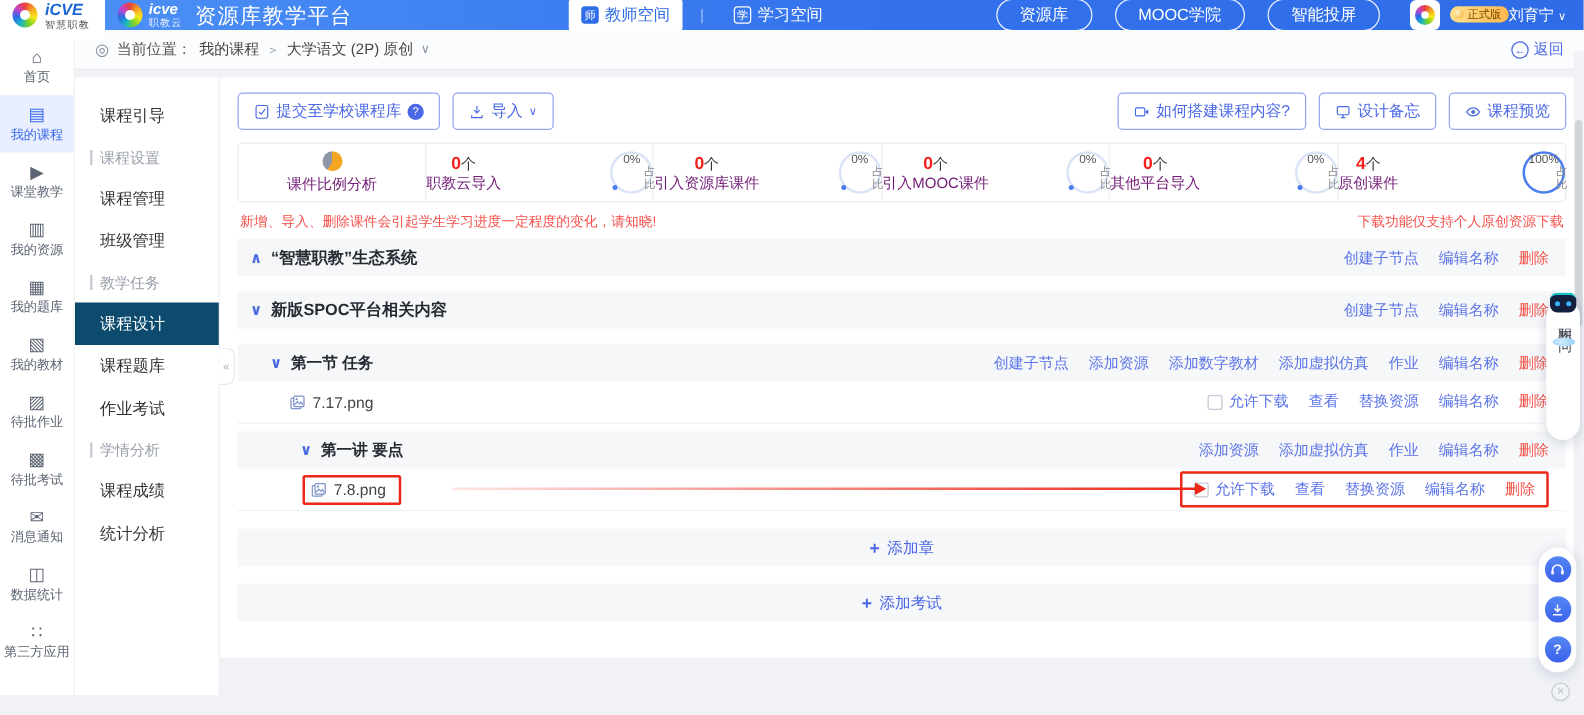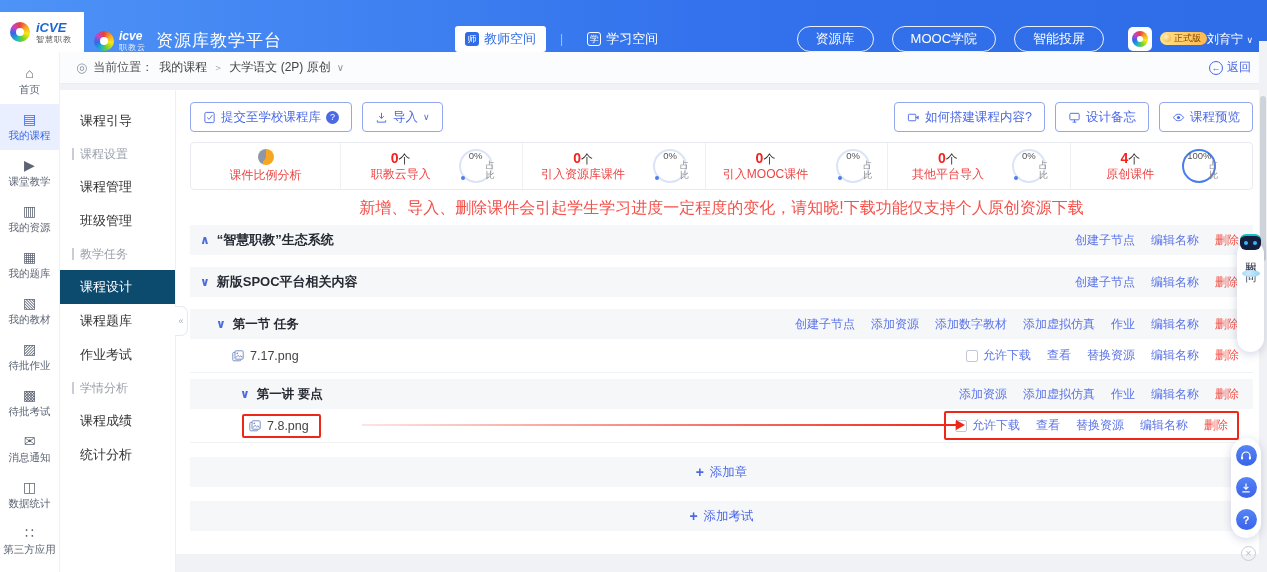--- a/index.html
+++ b/index.html
@@ -1,20 +1,20 @@
 <!DOCTYPE html>
 <html><head>
 <meta charset="utf-8">
 <style>
   * { margin:0; padding:0; box-sizing:border-box; }
   html,body { width:1267px; height:572px; overflow:hidden; }
   body { font-family:"Liberation Sans","DejaVu Sans",sans-serif; font-size:12px; background:#f0f2f5; color:#333; position:relative; }
 
   
-  .header { height:52px; background:linear-gradient(90deg,#4e93f7 0%,#3372ec 55%,#2f6ce8 100%); display:flex; align-items:flex-end; position:relative; }
+  .header { height:24px; background:linear-gradient(90deg,#4e93f7 0%,#3372ec 55%,#2f6ce8 100%); display:flex; align-items:center; position:relative; }
   .logo-chip { height:40px; background:#fff; display:flex; align-items:center; gap:6px; padding:0 12px 0 10px; }
   .swirl { width:20px; height:20px; border-radius:50%; background:conic-gradient(#e8413c,#f5a623,#f8e71c,#7ed321,#1ab7c4,#2b6be8,#c543c9,#e8413c); position:relative; }
   .swirl::after { content:""; position:absolute; inset:6px; background:#fff; border-radius:50%; }
   .logo-txt1 { display:flex; flex-direction:column; line-height:1; }
   .logo-txt1 .b { color:#1b66d6; font-weight:bold; font-size:13px; font-style:italic; }
   .logo-txt1 .s { color:#555; font-size:8px; margin-top:2px; letter-spacing:1px; }
   .logo2 { display:flex; align-items:center; gap:5px; margin-left:10px; }
   .logo-txt2 { display:flex; flex-direction:column; line-height:1; }
   .logo-txt2 .b { color:#fff; font-weight:bold; font-size:12px; font-style:italic; }
   .logo-txt2 .s { color:#eaf1ff; font-size:8px; margin-top:2px; letter-spacing:1px; }
@@ -66,37 +66,37 @@
 
   
   .toolbar { display:flex; align-items:center; gap:10px; }
   .btn { height:30px; border:1px solid #93a6ee; color:#4b68e6; border-radius:4px; background:#fff; display:inline-flex; align-items:center; gap:5px; padding:0 12px; font-size:12.5px; cursor:pointer; white-space:nowrap; }
   .tb-right { margin-left:auto; display:flex; gap:10px; }
   .qdot { width:13px; height:13px; border-radius:50%; background:#4b68e6; color:#fff; font-size:9px; display:inline-flex; align-items:center; justify-content:center; }
   .caret { font-size:9px; }
 
   
   .stats { margin-top:10px; border:1px solid #e9ebf1; border-radius:4px; height:48px; display:flex; align-items:stretch; }
-  .stat { flex:1; display:flex; align-items:center; justify-content:center; gap:28px; border-right:1px solid #eef0f4; }
+  .stat { flex:1; display:flex; align-items:center; justify-content:space-between; gap:28px; border-right:1px solid #eef0f4; }
   .stat:last-child { border-right:none; }
   .stat-first { flex:0 0 150px; flex-direction:column; gap:2px; justify-content:center; }
   .pie { width:16px; height:16px; border-radius:50%; background:conic-gradient(#f5a623 0deg 210deg,#8d97a8 210deg 360deg); }
-  .stat-lb { font-size:12px; color:#ef4444; }
+  .stat-lb { font-size:12px; color:#701a75; }
   .stat-col { display:flex; flex-direction:column; align-items:center; line-height:1.25; }
   .stat-count { font-size:13px; }
   .stat-count .n { color:#f5211d; font-weight:bold; font-size:14px; }
   .stat-count .u { color:#333; font-size:12px; }
   .ring { width:34px; height:34px; border-radius:50%; border:2px solid #dbe4f6; display:flex; flex-direction:column; align-items:center; justify-content:center; line-height:1.1; position:relative; flex-shrink:0; }
   .ring .p { font-size:9.5px; color:#555; }
   .ring .pl { font-size:9px; color:#888;padding-left:29px; }
   .ring:not(.full)::after { content:""; width:4px; height:4px; background:#4a7df0; border-radius:50%; position:absolute; left:0; bottom:1px; }
   .ring.full { border-color:#4a7df0; }
 
   
-  .notice { margin:8px 2px 6px 2px; display:flex; justify-content:center; color:#f5504a; font-size:16px; }
+  .notice { margin:8px 2px 6px 2px; display:flex; justify-content:space-between; color:#f5504a; font-size:11px; }
 
   
   .trow { height:30px; display:flex; align-items:center; background:#f6f7f9; padding:0 14px 0 10px; }
   .trow.gap { margin-top:12px; }
   .trow.lvl1 { padding-left:26px; }
   .trow.lvl2 { padding-left:50px; margin-top:6px; }
   .chev { color:#4a6ae0; font-weight:bold; font-size:12px; margin-right:7px; cursor:pointer; }
   .ttl { font-weight:bold; font-size:13px; color:#262a33; }
   .ttl.sec { font-weight:bold; font-size:12.5px; }
   .acts { margin-left:auto; display:flex; align-items:center; gap:16px; white-space:nowrap; }

